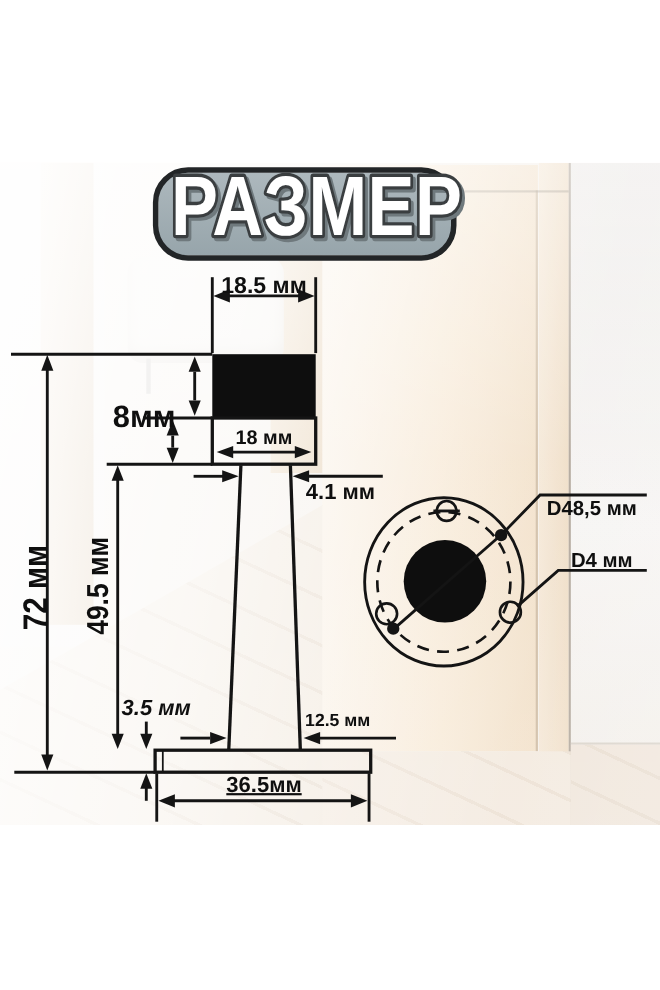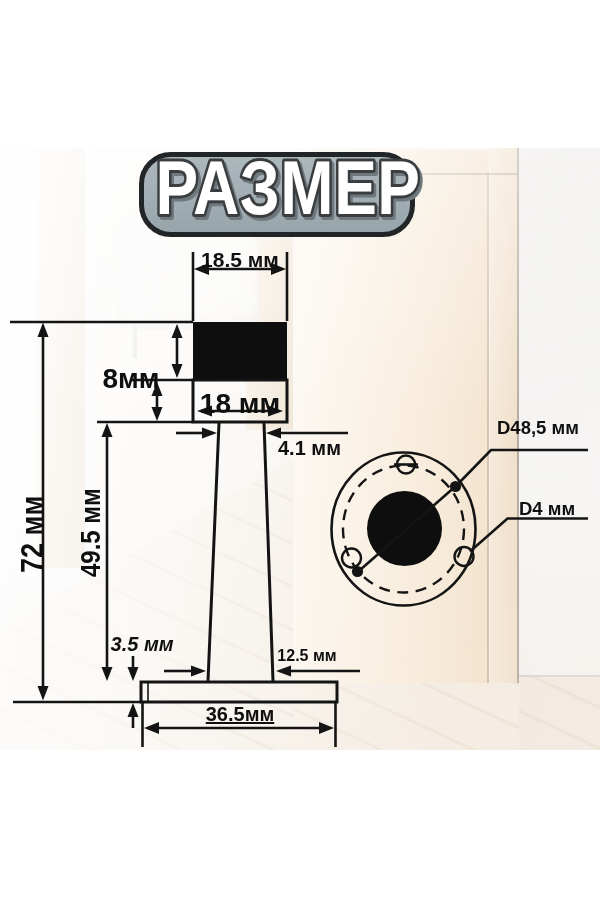--- a/index.html
+++ b/index.html
@@ -159,28 +159,28 @@
       <line class="w2" x1="356" y1="573.5" x2="457" y2="485"></line>
       <circle cx="455.5" cy="486.5" r="5.6" fill="#141414"></circle>
       <circle cx="357.5" cy="571.5" r="5.6" fill="#141414"></circle>
       <polyline class="w2" points="455.5,486.5 491,450 588,450"></polyline>
       <polyline class="w2" points="470,551.5 507.5,518.5 588,518.5"></polyline>
     </g>
   </svg>
 
   <div class="dim" style="left:180px;top:249px;width:120px;font-size:21px;">18.5 мм</div>
   <div class="dim" style="left:71px;top:364px;width:120px;font-size:28px;">8мм</div>
-  <div class="dim" style="left:180px;top:389px;width:120px;font-size:28px;">18 мм</div>
+  <div class="dim" style="left:180px;top:389px;width:120px;font-size:18px;">18 мм</div>
   <div class="dim" style="left:278px;top:438px;font-size:20px;">4.1 мм</div>
   <div class="dim rot" style="left:-37px;top:520px;width:140px;font-size:27px;">72 мм</div>
   <div class="dim rot" style="left:20px;top:520px;width:140px;font-size:24px;">49.5 мм</div>
   <div class="dim" style="left:82px;top:634px;width:120px;font-size:20px;font-style:italic;">3.5 мм</div>
   <div class="dim" style="left:247px;top:648px;width:120px;font-size:16px;">12.5 мм</div>
   <div class="dim" style="left:180px;top:704px;width:120px;font-size:20px;text-decoration:underline;">36.5мм</div>
-  <div class="dim" style="left:497px;top:418px;font-size:18.5px;">D48,5 мм</div>
+  <div class="dim" style="left:497px;top:452px;font-size:18.5px;">D48,5 мм</div>
   <div class="dim" style="left:519px;top:499px;font-size:18.5px;">D4 мм</div>
 
   <div id="badge">
     <svg width="288" height="75" viewBox="0 0 288 75" xmlns="http://www.w3.org/2000/svg">
       <text transform="translate(146.5 59.5) scale(1 1.2)" text-anchor="middle" font-family="Liberation Sans, DejaVu Sans, sans-serif" font-size="64" font-weight="bold" letter-spacing="0.5" fill="#6f797d" stroke="#6f797d" stroke-width="5" stroke-linejoin="round">РАЗМЕР</text>
       <text transform="translate(144 57) scale(1 1.2)" text-anchor="middle" font-family="Liberation Sans, DejaVu Sans, sans-serif" font-size="64" font-weight="bold" letter-spacing="0.5" fill="#ffffff" stroke="#3a3e40" stroke-width="5" stroke-linejoin="round" paint-order="stroke">РАЗМЕР</text>
     </svg>
   </div>
 
 </div>

